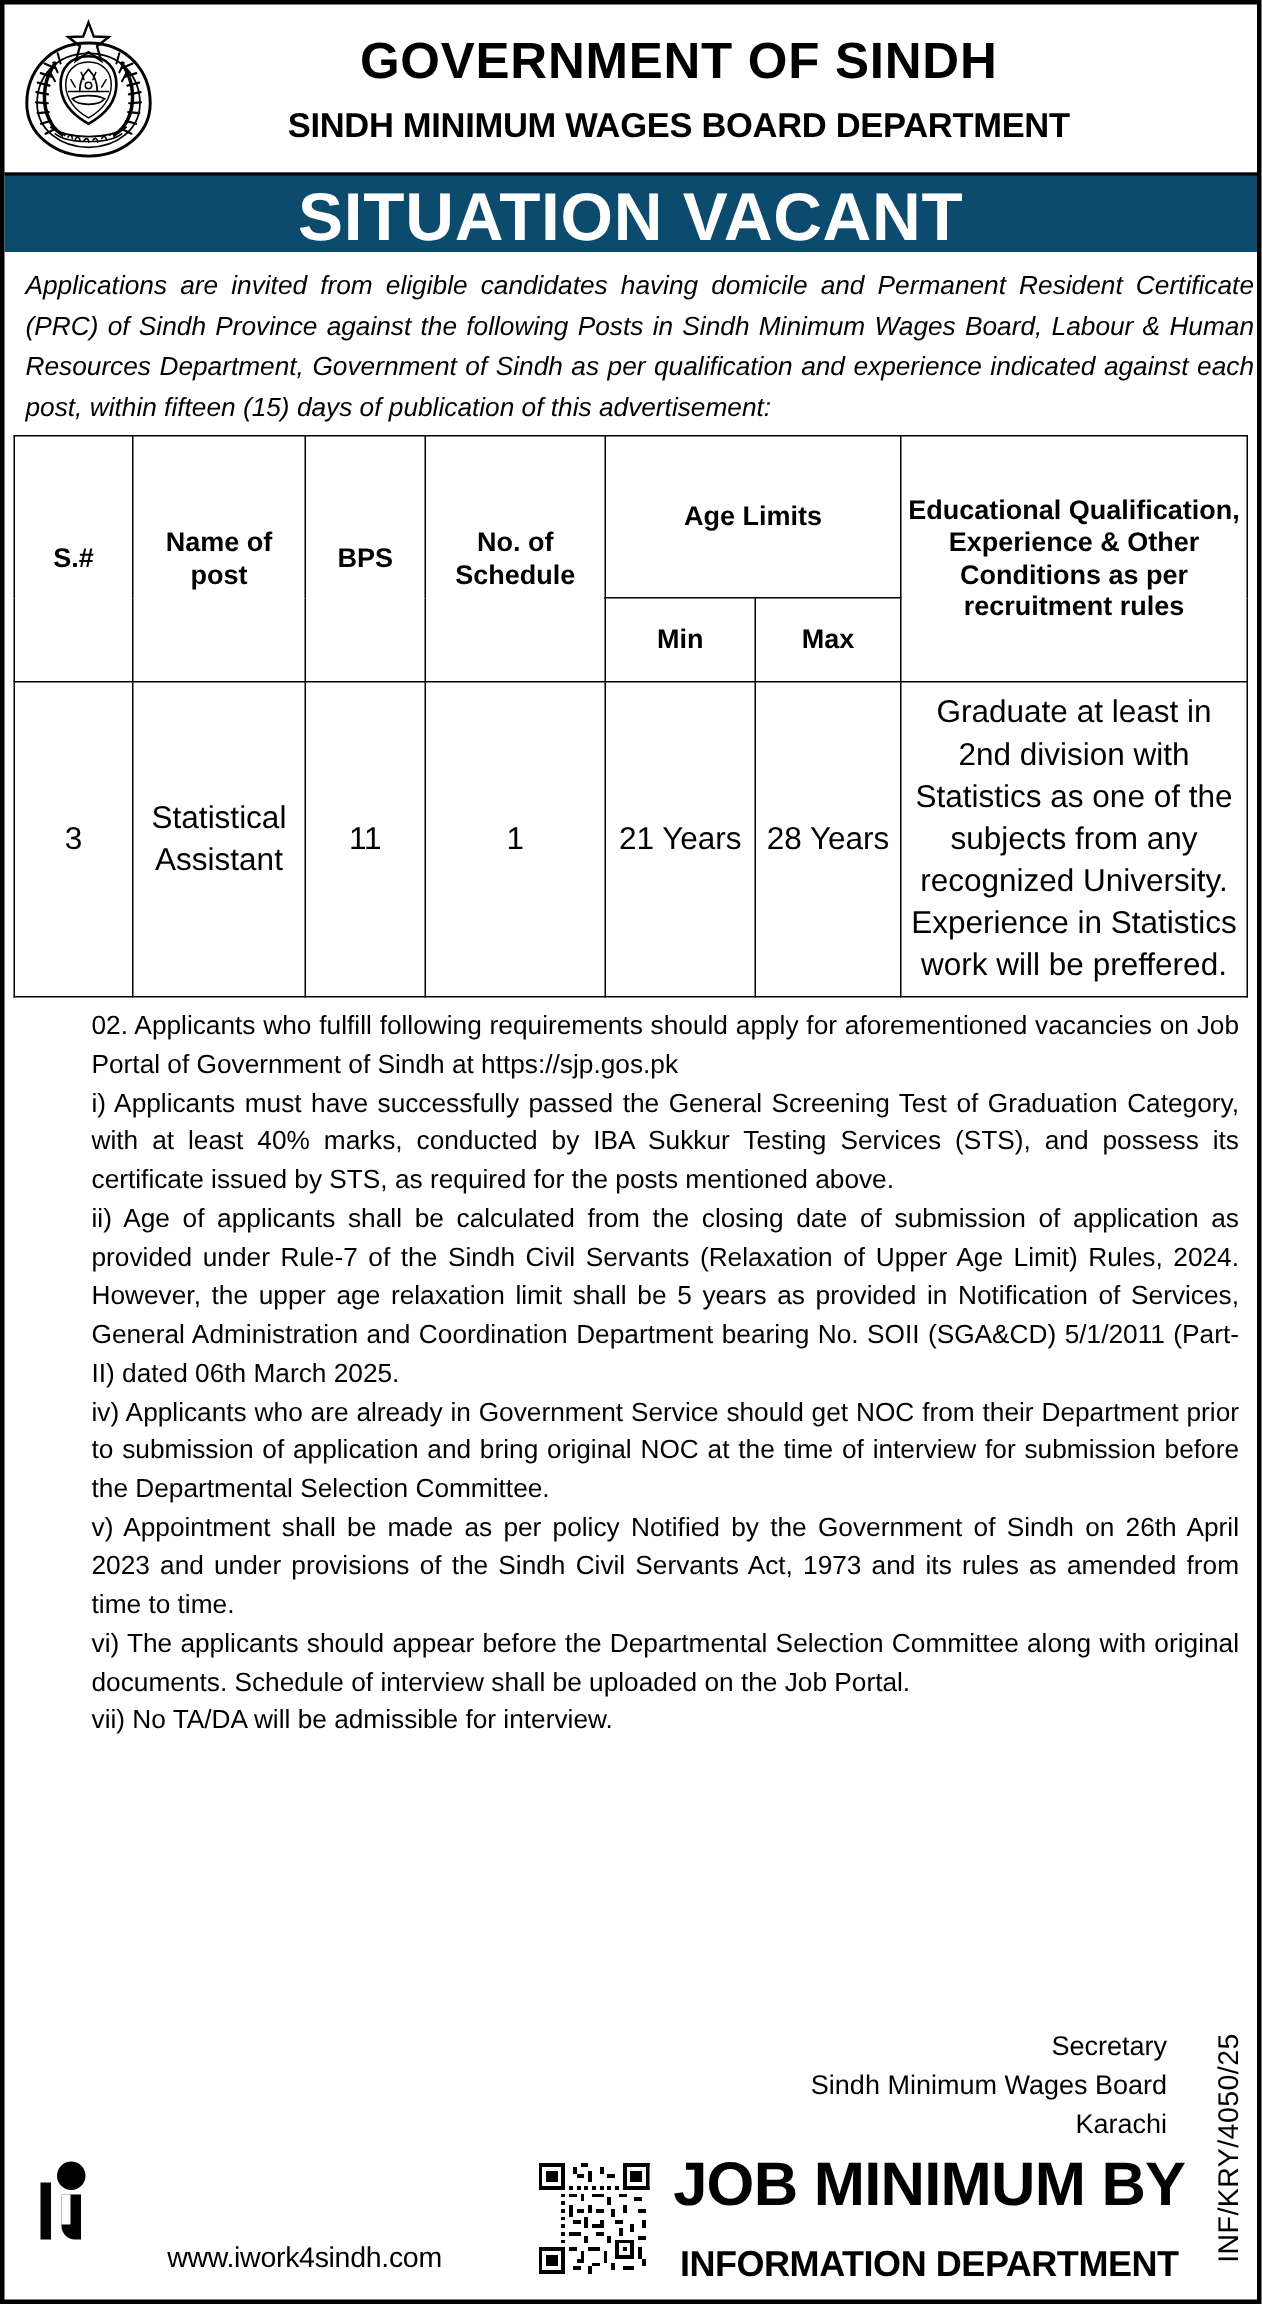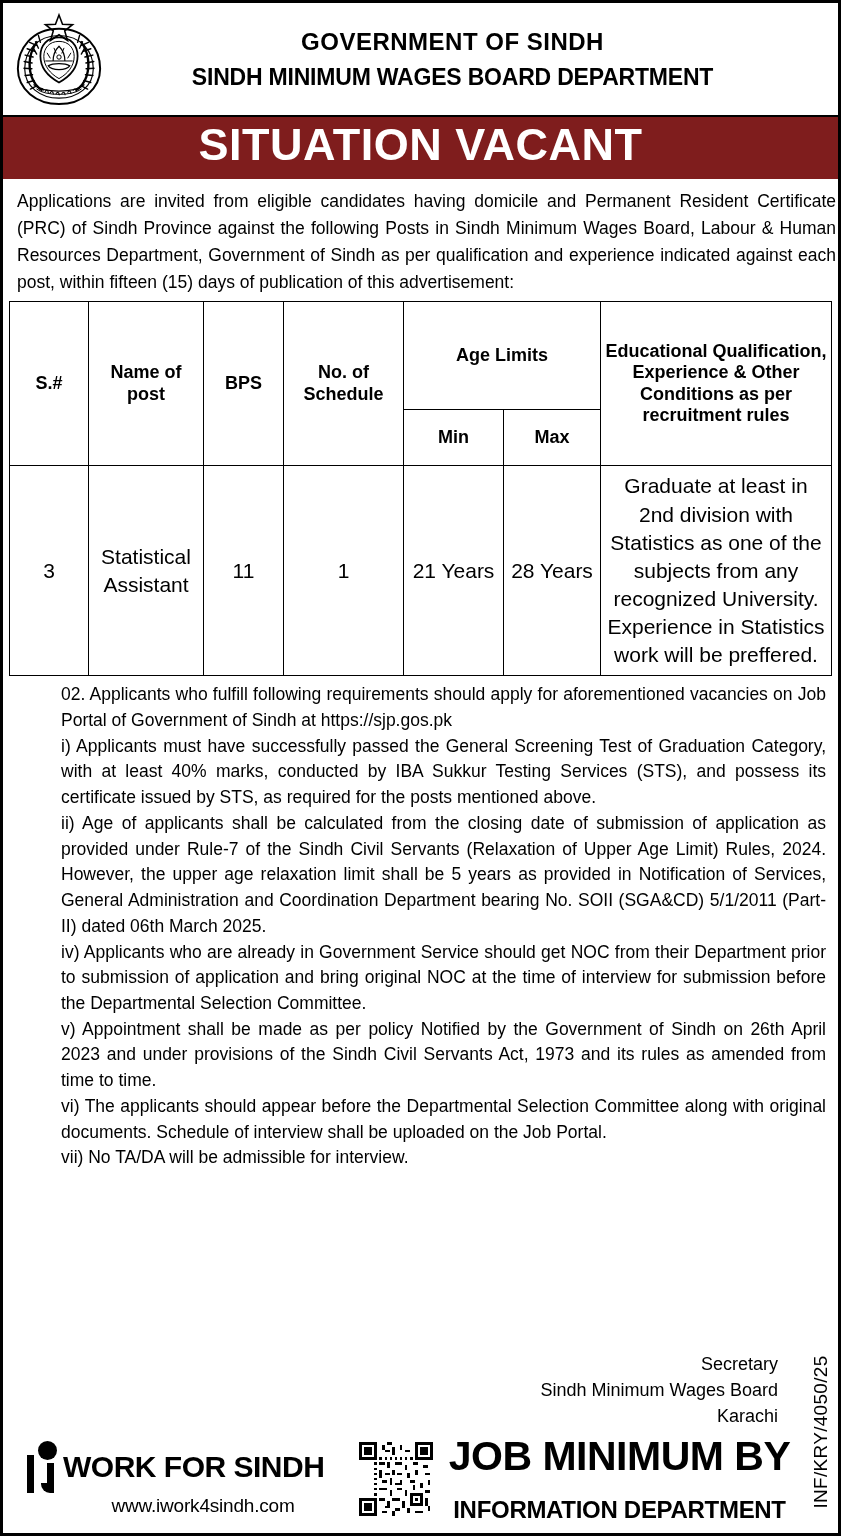--- a/index.html
+++ b/index.html
@@ -43,57 +43,58 @@
     justify-content: center;
   }
   .emblem svg { display: block; }
 
   .header-titles {
     flex: 1 1 auto;
     text-align: center;
     padding-right: 40px;
   }
   .gov-title {
-    font-size: 24px;
+    font-size: 34px;
     font-weight: bold;
     letter-spacing: 0.5px;
     line-height: 1.05;
     white-space: nowrap;
   }
   .dept-title {
     font-size: 23px;
     font-weight: bold;
     letter-spacing: -0.2px;
     line-height: 1.15;
     margin-top: 10px;
     white-space: nowrap;
   }
 
   
   .banner {
-    background: #7f1d1d;
+    background: #0c4a6e;
     color: #fff;
     text-align: center;
     font-size: 45px;
     font-weight: bold;
     letter-spacing: 0.5px;
-    padding: 4px 0 11px 0;
+    padding: 4px 0 0 0;
     line-height: 1.05;
     flex: 0 0 auto;
     border-top: 2px solid #000;
   }
 
   
   .intro {
     padding: 9px 2px 6px 14px;
     font-size: 17.5px;
     line-height: 1.53;
     text-align: justify;
     text-justify: inter-word;
     flex: 0 0 auto;
+    font-style: italic;
   }
 
   
   .table-wrap {
     padding: 0 6px;
     flex: 0 0 auto;
   }
   table.jobs {
     width: 100%;
     border-collapse: collapse;
@@ -374,21 +375,20 @@
   <div class="footer">
 
     <div class="iwork">
       <div class="iwork-row">
         <div class="iwork-mark">
           <span class="bar"></span>
           <span class="dot"></span>
           <span class="jstem"></span>
           <span class="jcut"></span>
         </div>
-        <div class="iwork-text">WORK FOR SINDH</div>
       </div>
       <div class="iwork-url">www.iwork4sindh.com</div>
     </div>
 
     <div class="qr">
       <svg viewBox="0 0 29 29" width="74" height="74" shape-rendering="crispEdges" aria-hidden="true">
         <rect width="29" height="29" fill="#fff"></rect>
         <g fill="#000">
 
           <rect x="0" y="0" width="7" height="1"></rect>

